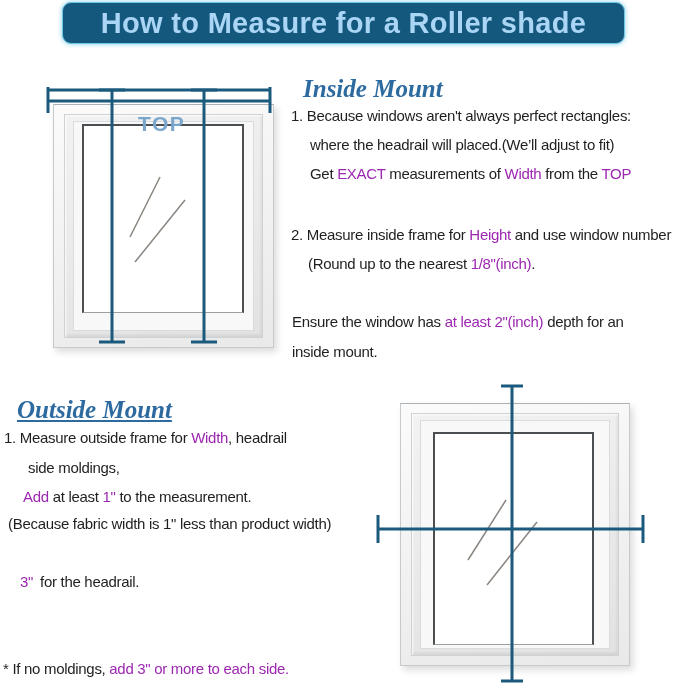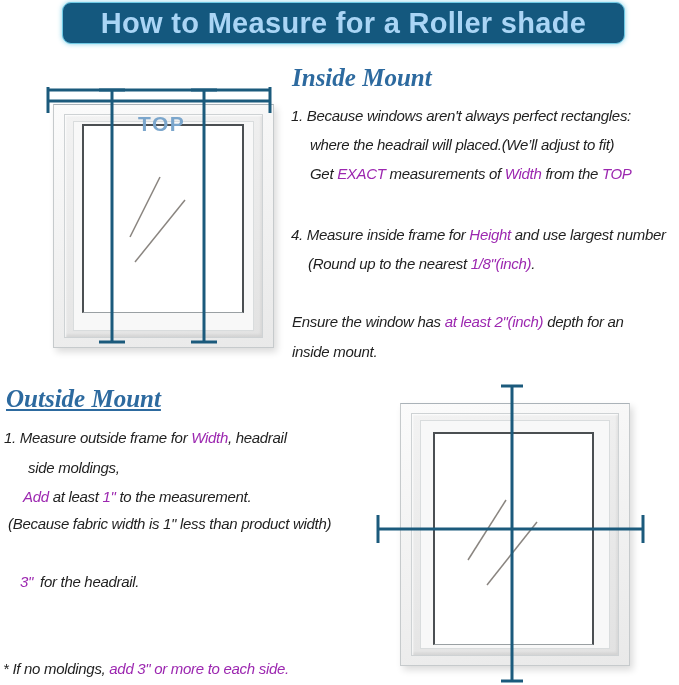--- a/index.html
+++ b/index.html
@@ -15,31 +15,31 @@
     border-radius:9px; box-shadow:0 0 5px rgba(111,201,228,.85);
     display:flex; align-items:center; justify-content:center; z-index:7;
   }
   .banner-text {
     color:var(--banner_text); font-size:29px; font-weight:bold; letter-spacing:.3px;
     white-space:nowrap;
   }
 
   
   .mount-h {
-    position:absolute; margin:0; z-index:6;
+    position:absolute; margin:11px; z-index:6;
     font-family:"Liberation Serif", serif; font-style:italic; font-weight:600;
     font-size:25px; color:var(--heading_blue); white-space:nowrap;
   }
   .inside-h  { left:292px; top:64px; }
   .outside-h { left:6px;  top:385px;text-decoration:underline; }
 
   
   .para {
     position:absolute; z-index:6; color:var(--body_text);
-    font-size:15px; letter-spacing:-0.3px; line-height:29px; white-space:nowrap;font-style:italic;
+    font-size:15px; letter-spacing:-0.3px; line-height:29px; white-space:nowrap;
   }
   .p-in1 { left:291px; top:101px; }
   .p-in2 { left:291px; top:220px; }
   .p-in3 { left:292px; top:307px; line-height:30px; }
   .p-out1 { left:4px; top:423px; line-height:29.5px; }
   .p-note { left:8px; top:509px; }
   .p-out2 { left:3px; top:567px; }
   .p-foot { left:3px; top:654px; }
   .ind  { padding-left:19px; }
   .ind2 { padding-left:24px; }
@@ -141,21 +141,21 @@
 
   <h2 class="mount-h inside-h">Inside Mount</h2>
 
   <div class="para p-in1">
     <div class="line"><span>1. Because windows aren't always perfect rectangles:</span></div>
     <div class="line ind"><span>where the headrail will placed.(We’ll adjust to fit)</span></div>
     <div class="line ind"><span>Get </span><span class="hl">EXACT</span><span> measurements of </span><span class="hl">Width</span><span> from the </span><span class="hl">TOP</span></div>
   </div>
 
   <div class="para p-in2">
-    <div class="line"><span>4. Measure inside frame for </span><span class="hl">Height</span><span> and use largest number</span></div>
+    <div class="line"><span>2. Measure inside frame for </span><span class="hl">Height</span><span> and use window number</span></div>
     <div class="line ind3"><span>(Round up to the nearest </span><span class="hl">1/8"(inch)</span><span>.</span></div>
   </div>
 
   <div class="para p-in3">
     <div class="line"><span>Ensure the window has </span><span class="hl">at least 2"(inch)</span><span> depth for an</span></div>
     <div class="line"><span>inside mount.</span></div>
   </div>
 
   <h2 class="mount-h outside-h">Outside Mount</h2>
 

